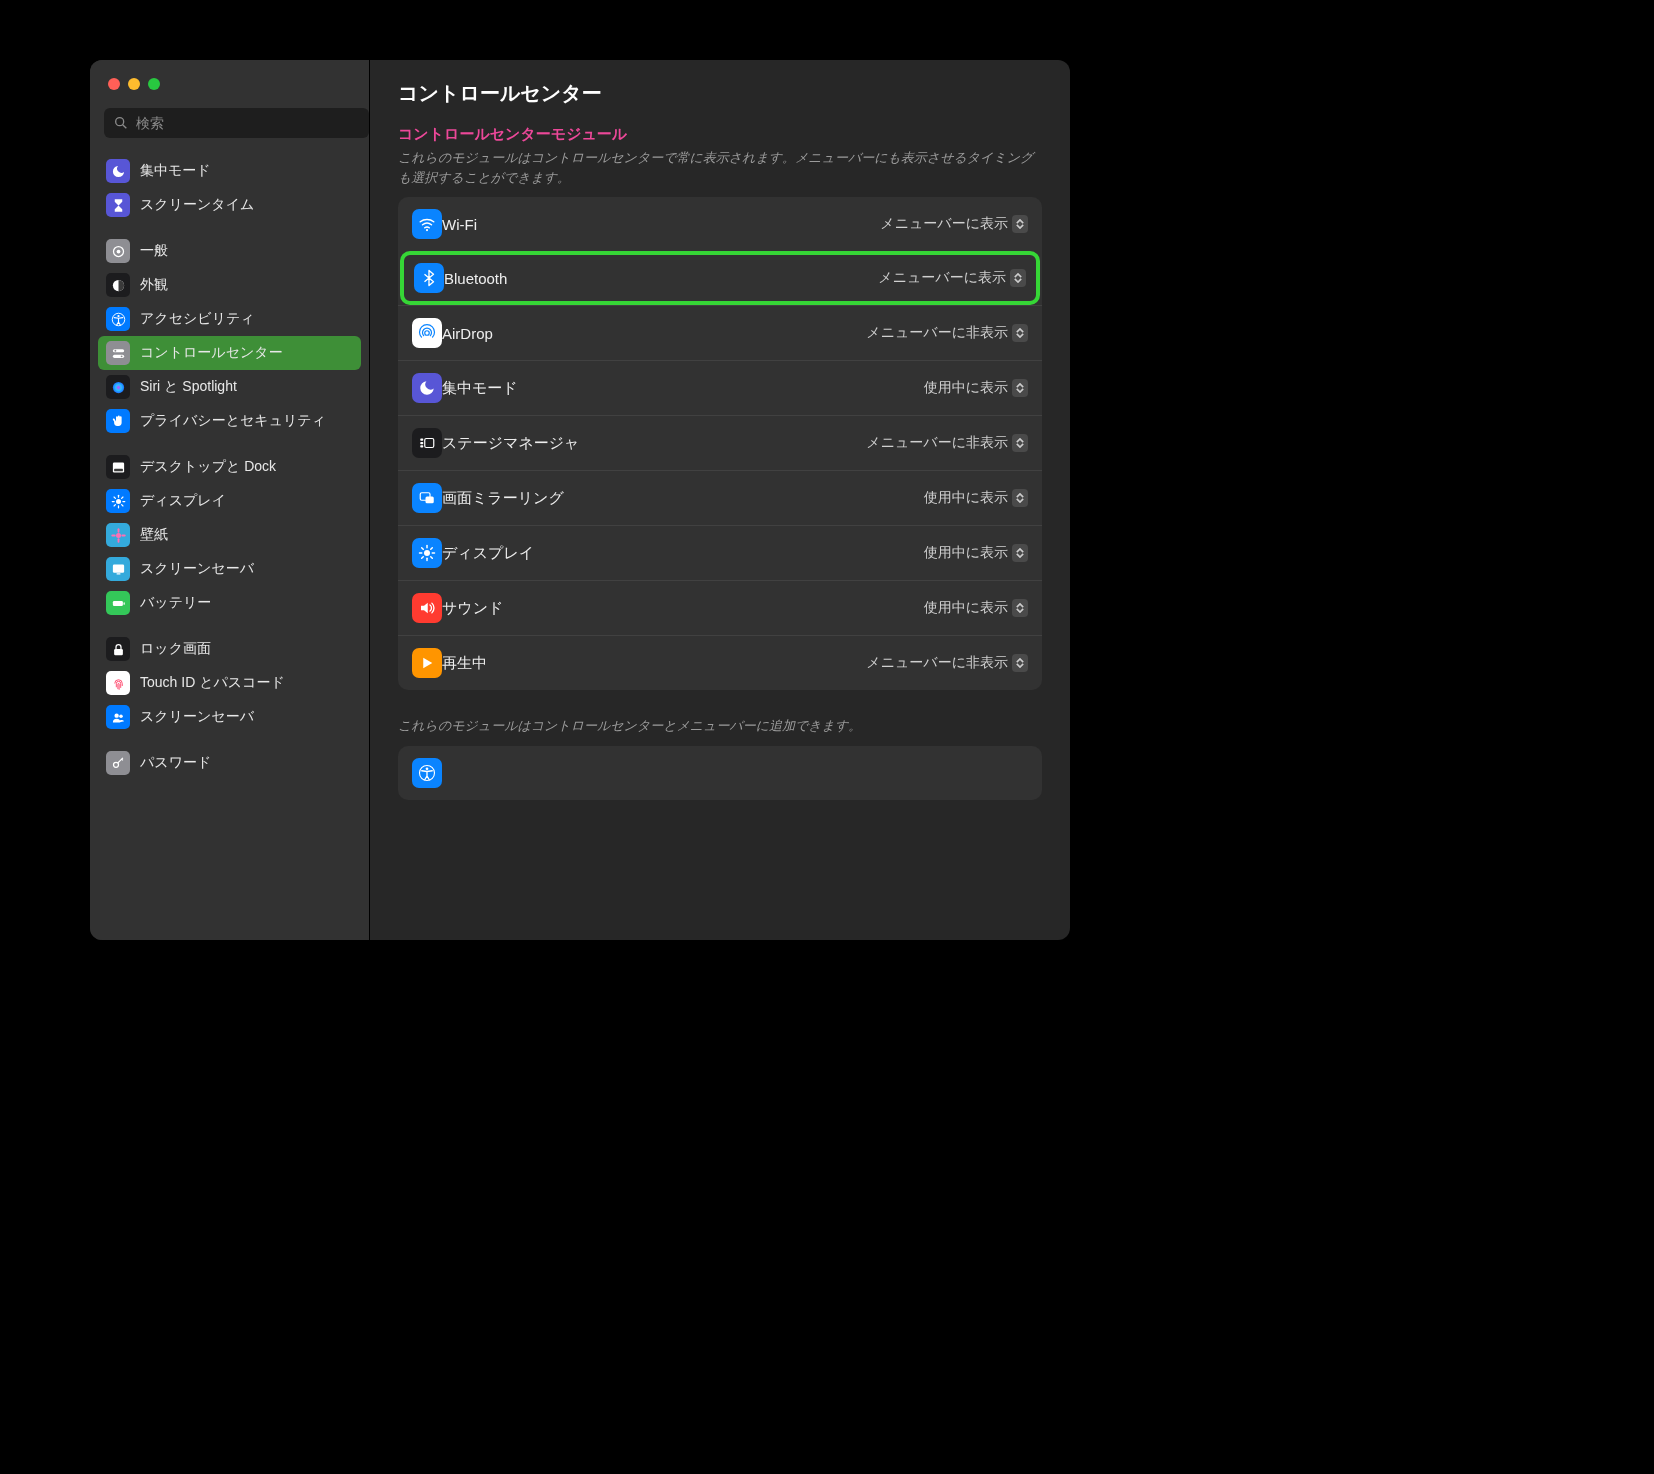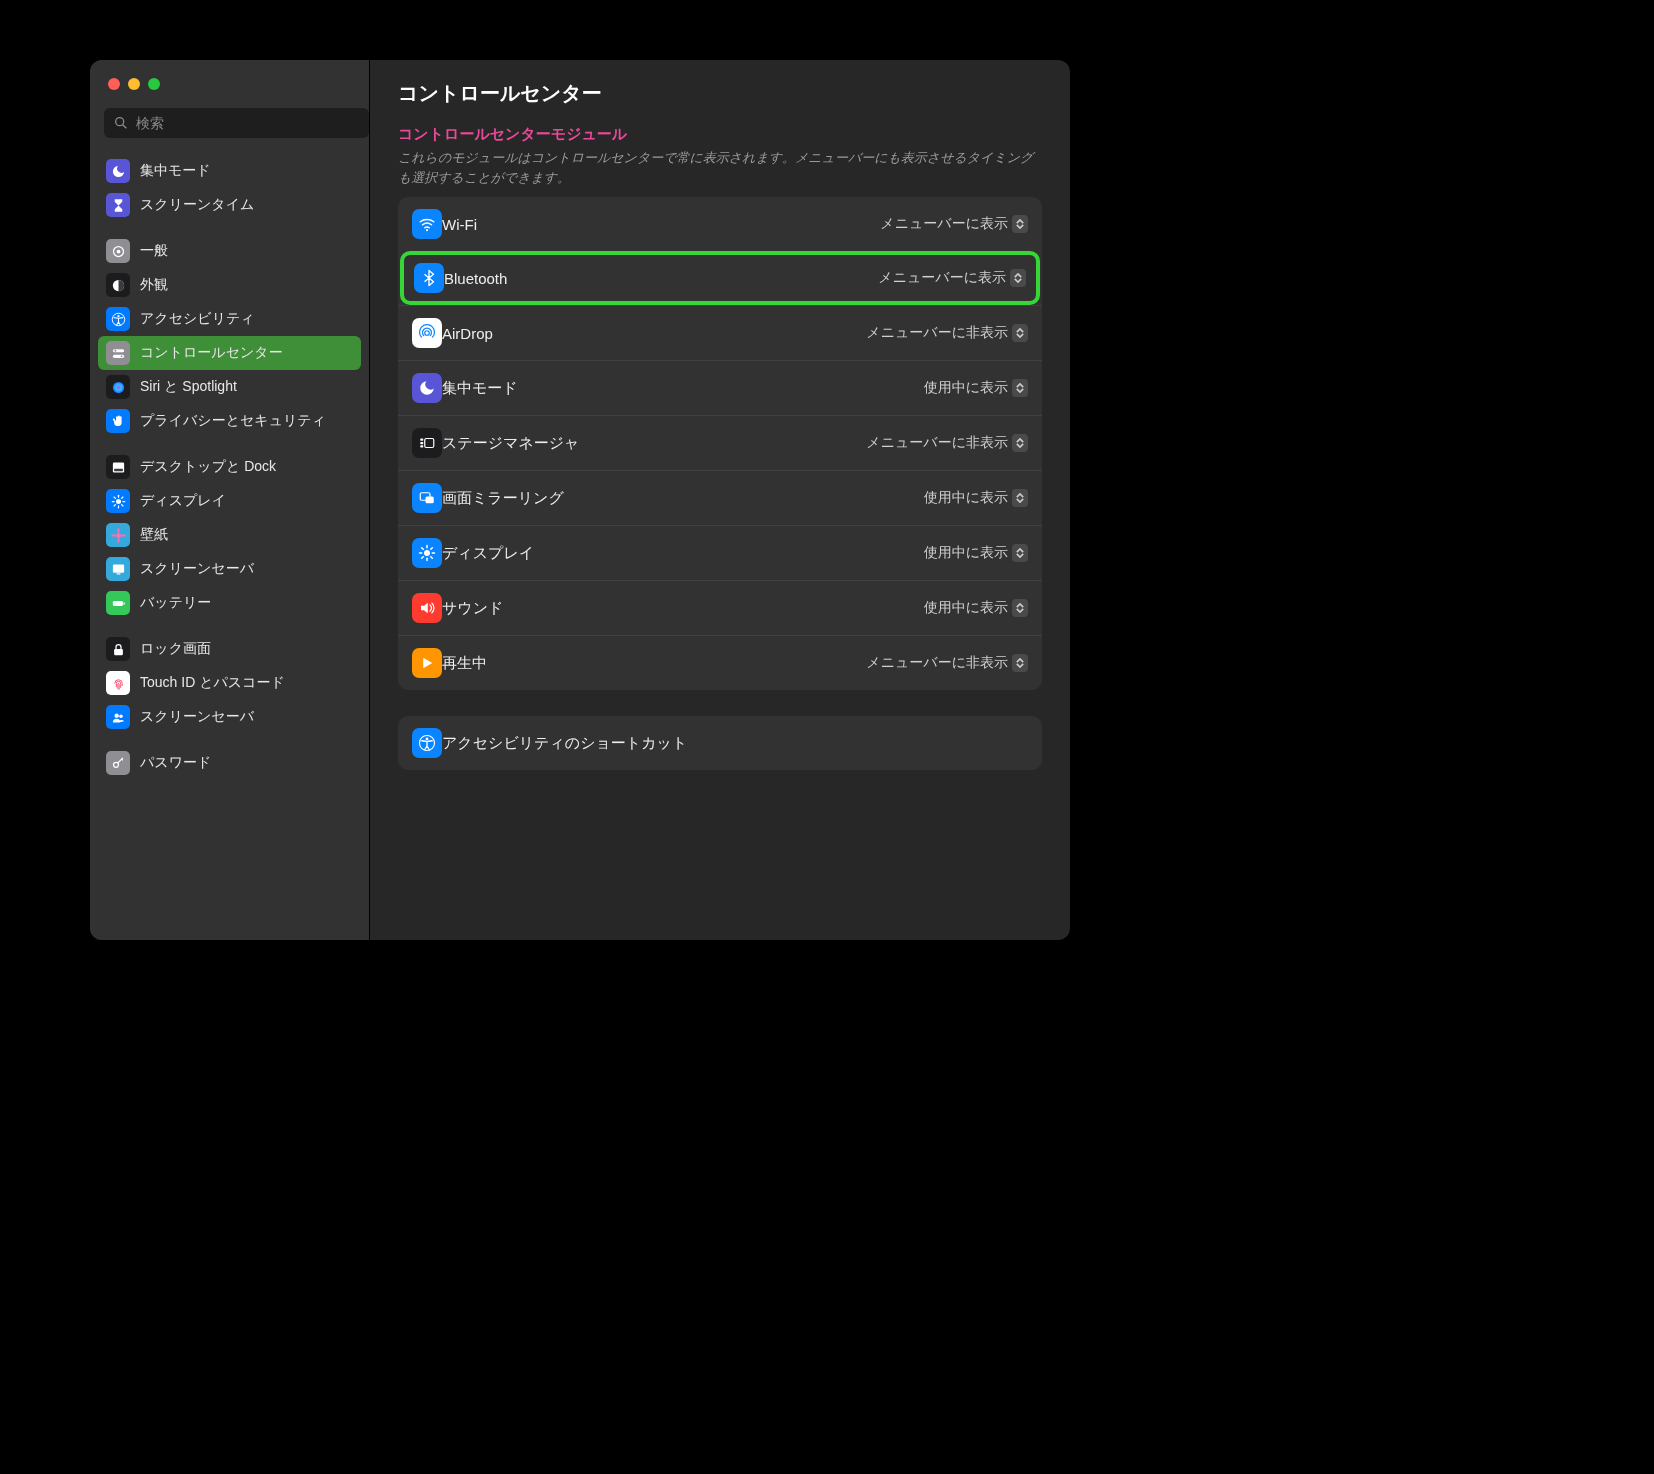--- a/index.html
+++ b/index.html
@@ -582,27 +582,27 @@
                   <use href="#ico-chev-up"></use>
                 </svg>
                 <svg>
                   <use href="#ico-chev-dn"></use>
                 </svg>
               </span>
             </div>
           </div>
         </div>
         <div class="section-header">
+          <div class="section-sub">これらのモジュールはコントロールセンターとメニューバーに追加できます。</div>
         </div>
         <div class="module-list">
           <div class="module-row">
             <span class="mod-icon" style="background: rgb(10, 132, 255);">
               <svg>
                 <use href="#ico-accessibility"></use>
               </svg>
             </span>
-            <span class="mod-label">アクセシビリティのショートカット</span>
           </div>
         </div>
       </div>
   </main>
 
 </div>
 
 </body></html>

